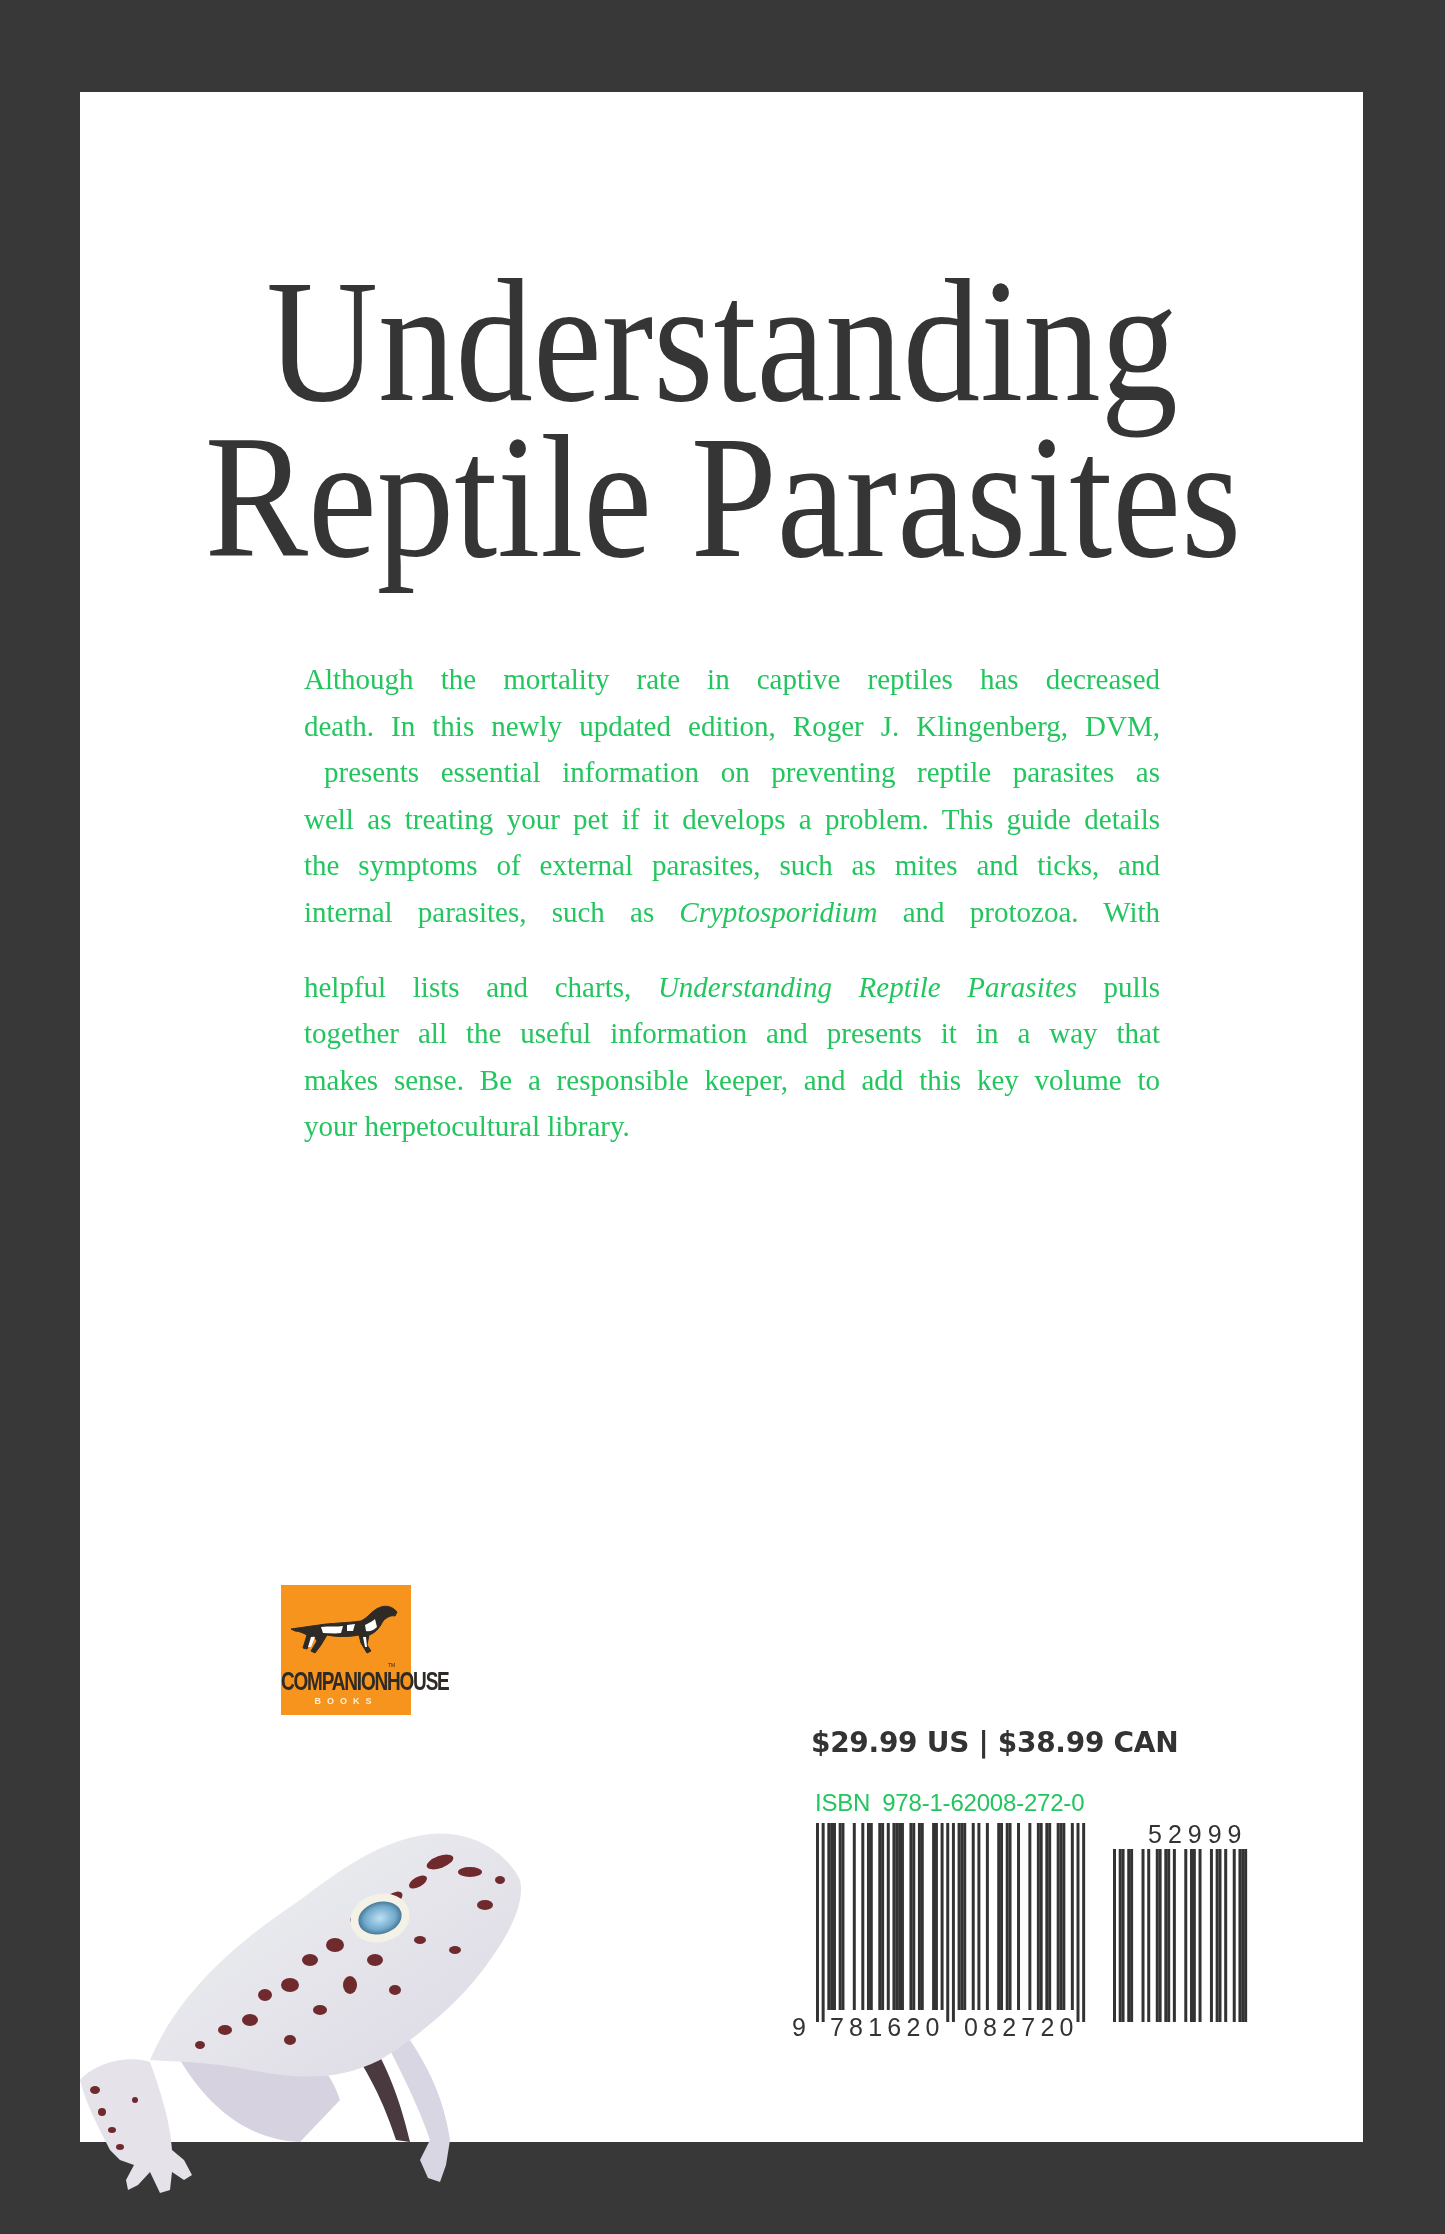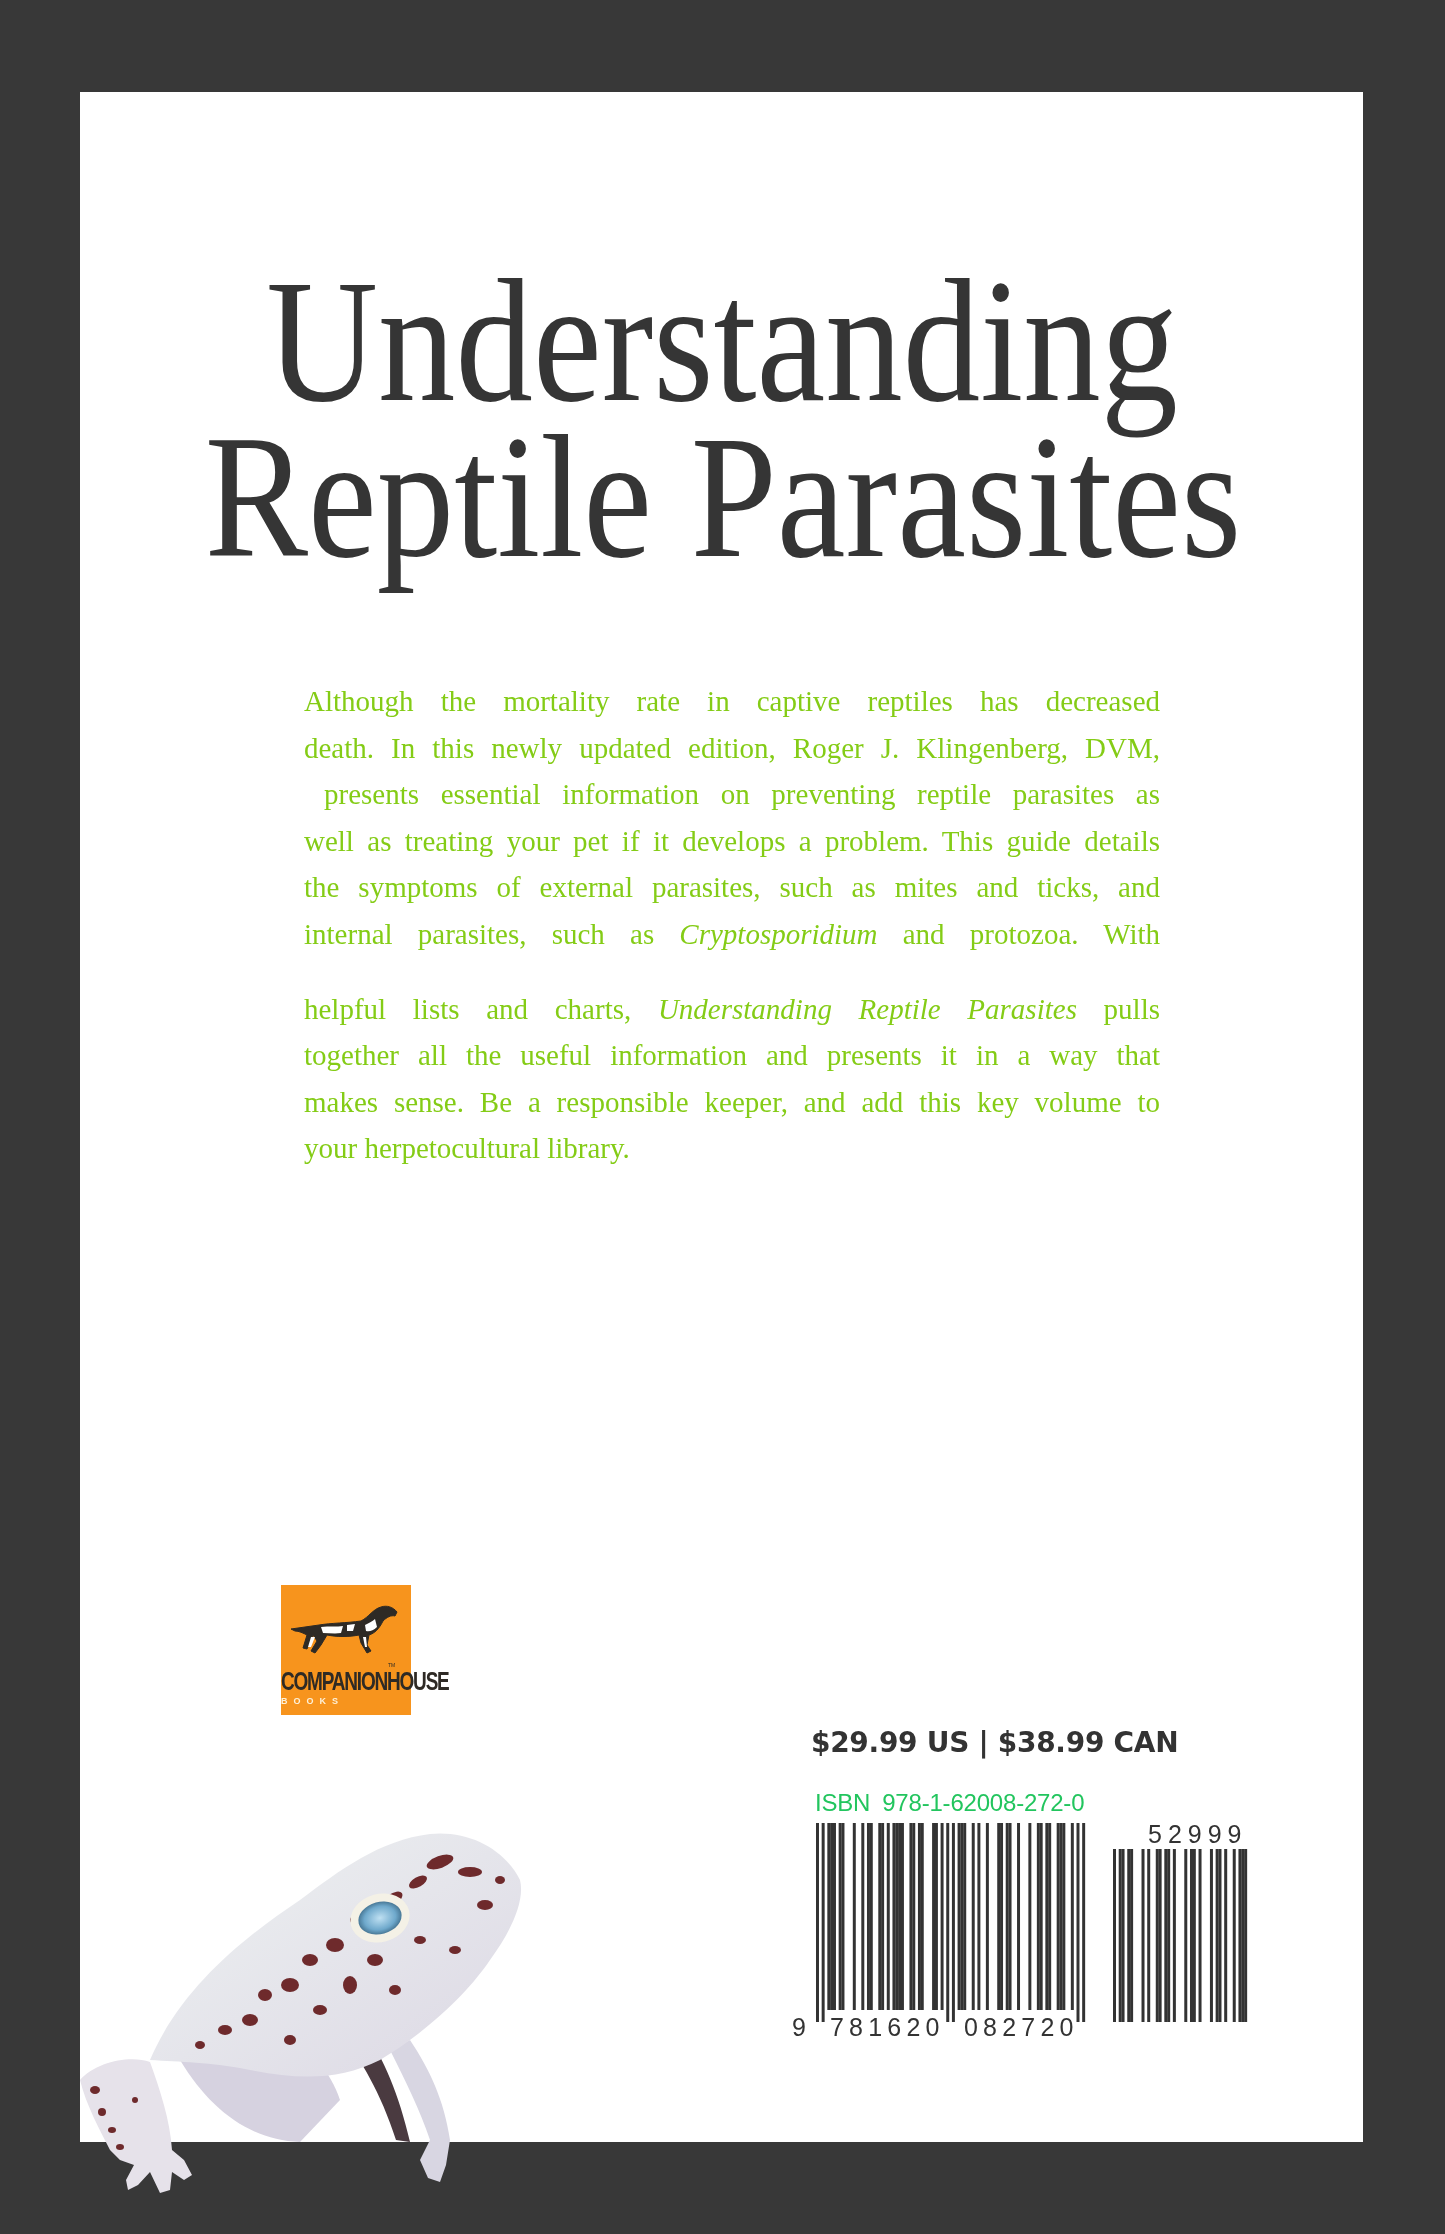--- a/index.html
+++ b/index.html
@@ -13,39 +13,39 @@
   }
   .title-line {
     position:absolute; left:0; width:1445px; text-align:center;
     font-family:"Liberation Serif", serif; color:#353535;
     font-size:176px; line-height:1; white-space:nowrap;
   }
   .title-line span { display:inline-block; transform:scaleX(0.88); transform-origin:center; }
   .t1 { top:253px; }
   .t2 { top:409px; }
   .blurb {
-    position:absolute; left:304px; top:678px; width:856px;
-    font-family:"Liberation Serif", serif; color:#84cc16;
+    position:absolute; left:304px; top:656px; width:856px;
+    font-family:"Liberation Serif", serif; color:#22c55e;
     font-size:29px; line-height:46.6px;
   }
   .blurb .ln { display:block; text-align:justify; text-align-last:justify; white-space:nowrap; height:46.6px; }
   .blurb .ln.last { text-align:right; text-align-last:left; }
   .blurb em { font-style:italic; }
   .logo {
     position:absolute; left:281px; top:1585px; width:130px; height:130px;
     background:#f7941d;
   }
   .logo .brand {
     position:absolute; left:0; top:82px; width:130px; text-align:center;
     font-family:"Liberation Sans Narrow","Liberation Sans", sans-serif; font-weight:bold;
     color:#2e2a25; font-size:19px; letter-spacing:-1.2px;
     transform:scaleY(1.35); transform-origin:top center;
   }
   .logo .brand-sub {
-    position:absolute; left:0; top:111px; width:130px; 
+    position:absolute; left:0; top:111px; width:130px; text-align:center;
     font-family:"Liberation Sans", sans-serif; color:#fdf0d8;
     font-size:9px; letter-spacing:6px; font-weight:bold;
   }
   .logo .tm { position:absolute; left:107px; top:77px; font-size:5px; color:#2e2a25; font-family:"Liberation Sans", sans-serif;}
   .price {
     position:absolute; left:811px; top:1726px;
     font-family:"DejaVu Sans", sans-serif; font-weight:bold; color:#333;
     font-size:28px; line-height:34px; white-space:nowrap; letter-spacing:-0.3px;
   }
   .isbn {

